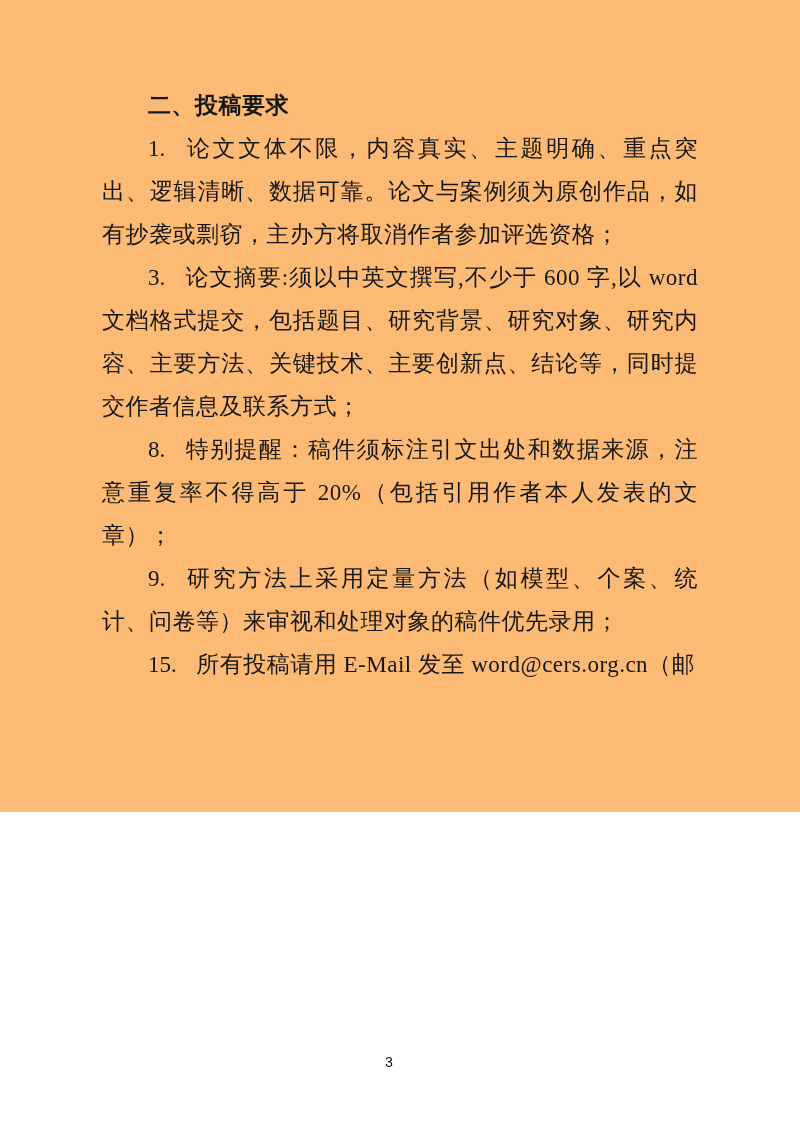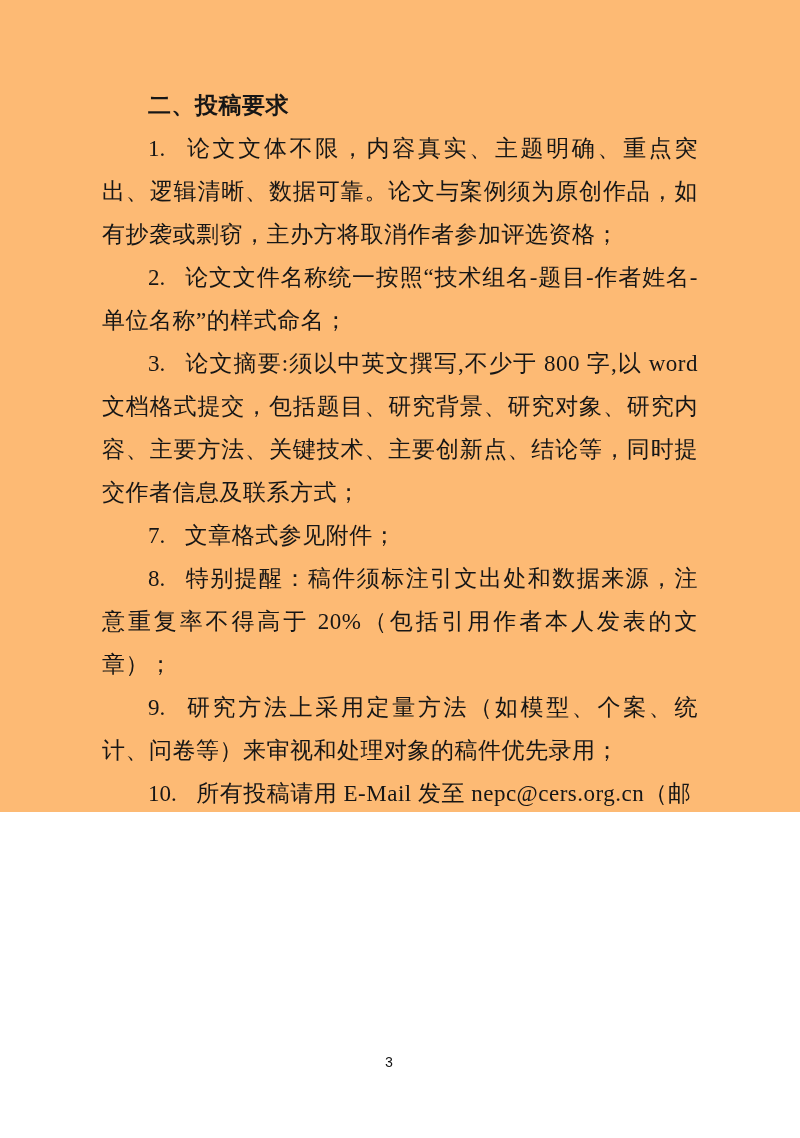--- a/index.html
+++ b/index.html
@@ -64,30 +64,28 @@
 </style>
 </head>
 <body>
 
 <div class="page">
   <div class="content">
     <h2>二、投稿要求</h2>
 
     <p><span class="num">1.</span><span>论文文体不限，内容真实、主题明确、重点突出、逻辑清晰、数据可靠。论文与案例须为原创作品，如有抄袭或剽窃，主办方将取消作者参加评选资格；</span></p>
 
-    <p><span class="num">2.</span><span>论文文件名称统一按照“技术组名-题目-作者姓名-单位名称”的样式命名；</span></p>
 
-    <p><span class="num">3.</span><span>论文摘要:须以中英文撰写,不少于 800 字,以 word 文档格式提交，包括题目、研究背景、研究对象、研究内容、主要方法、关键技术、主要创新点、结论等，同时提交作者信息及联系方式；</span></p>
+    <p><span class="num">3.</span><span>论文摘要:须以中英文撰写,不少于 600 字,以 word 文档格式提交，包括题目、研究背景、研究对象、研究内容、主要方法、关键技术、主要创新点、结论等，同时提交作者信息及联系方式；</span></p>
 
 
 
 
-    <p><span class="num">7.</span><span>文章格式参见附件；</span></p>
 
     <p><span class="num">8.</span><span>特别提醒：稿件须标注引文出处和数据来源，注意重复率不得高于 20%（包括引用作者本人发表的文章）；</span></p>
 
     <p><span class="num">9.</span><span>研究方法上采用定量方法（如模型、个案、统计、问卷等）来审视和处理对象的稿件优先录用；</span></p>
 
-    <p><span class="num">10.</span><span>所有投稿请用 E-Mail 发至 nepc@cers.org.cn（邮</span></p>
+    <p><span class="num">15.</span><span>所有投稿请用 E-Mail 发至 word@cers.org.cn（邮</span></p>
   </div>
 
   <div class="page-number">3</div>
 </div>
 
 </body></html>

